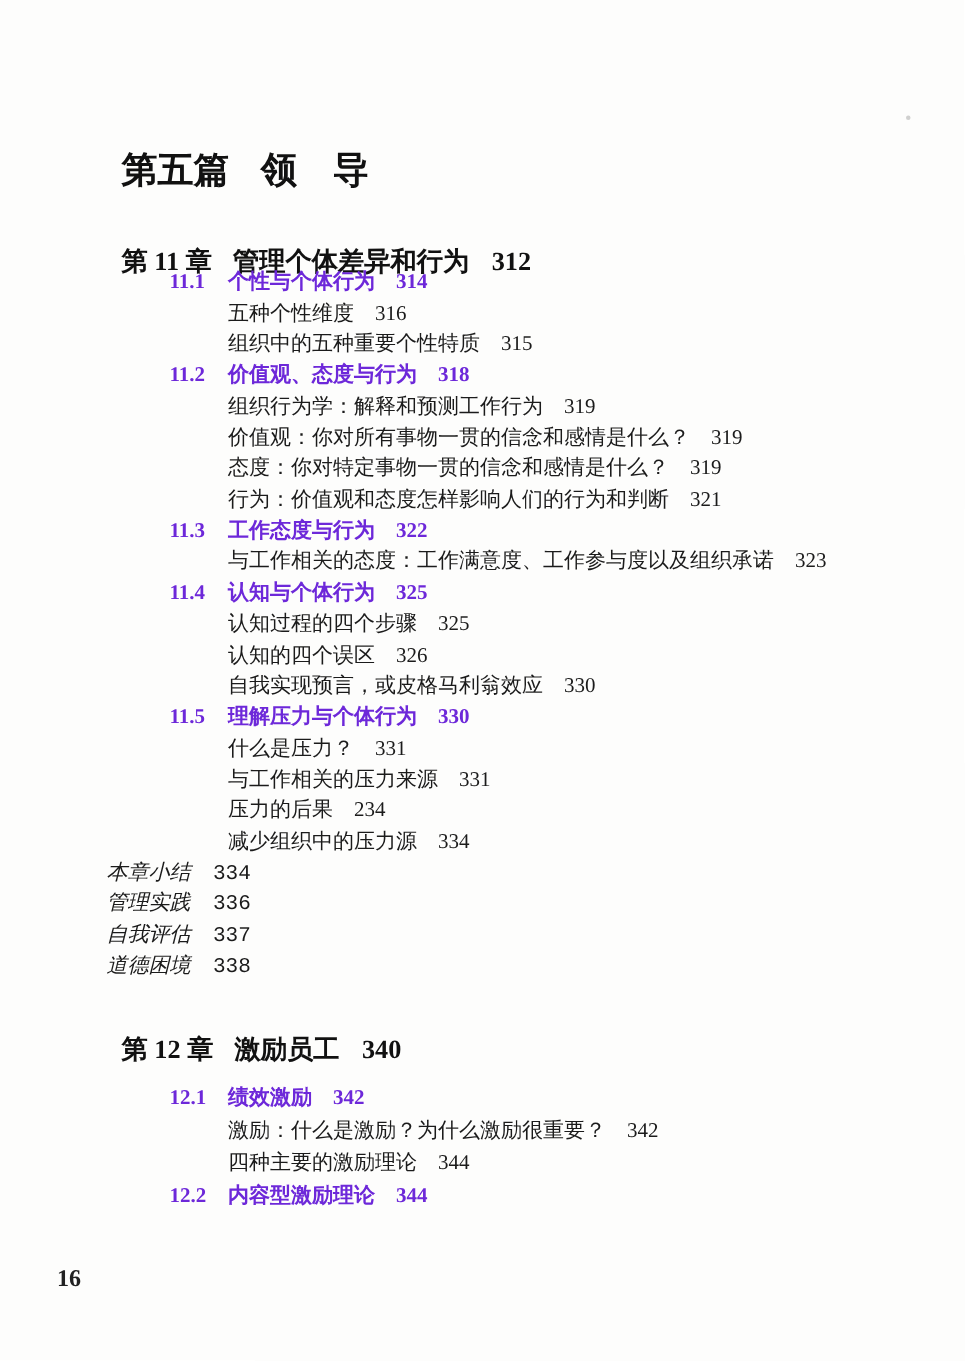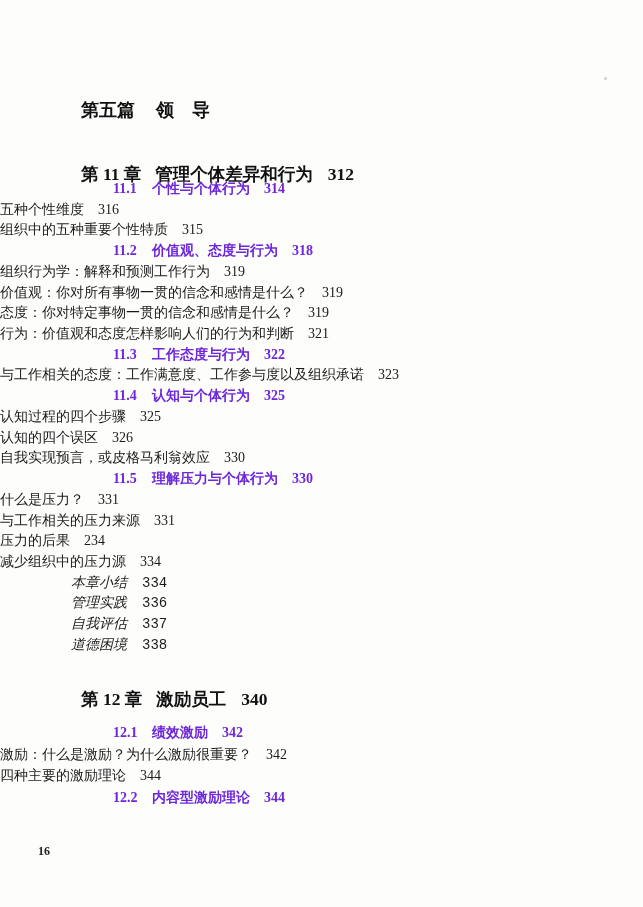--- a/index.html
+++ b/index.html
@@ -11,21 +11,21 @@
     overflow: hidden;
     font-family: "Liberation Serif", "DejaVu Serif", serif;
     color: #1b1b1b;
   }
 
   
   .part-heading {
     position: absolute;
     left: 81px;
     top: 101px;
-    font-size: 18px;
+    font-size: 24px;
     line-height: 1.1;
     font-weight: 700;
     color: #111;
     white-space: nowrap;
   }
   .part-heading .part-title { margin-left: 21px; }
 
   
   .chapter-heading {
     position: absolute;
@@ -47,38 +47,38 @@
   .rows2 { top: 722px; }
   .rows1 .row { height: 20.72px; line-height: 20.72px; }
   .rows2 .row { height: 21.5px;  line-height: 21.5px; }
   .row { white-space: nowrap; font-size: 14px; }
 
   
   .row.sec { padding-left: 113px; font-weight: 700; color: #6d28d9; }
   .row.sec .num { display: inline-block; width: 39px; }
 
   
-  .row.item { }
+  .row.item { padding-left: 152px; }
 
   
   .row.end {
     padding-left: 71px;
     font-style: italic;
     font-family: Liberation Mono, monospace;
   }
 
   .pg { margin-left: 14px; }
   .row.end .pg { margin-left: 15px; font-style: normal; }
 
   
   .folio {
     position: absolute;
     left: 38px;
     top: 844px;
-    font-size: 12px;
+    font-size: 16px;
     font-weight: 700;
     color: #222;
   }
 
   
   .speck {
     position: absolute;
     left: 604px;
     top: 77px;
     width: 3px;

